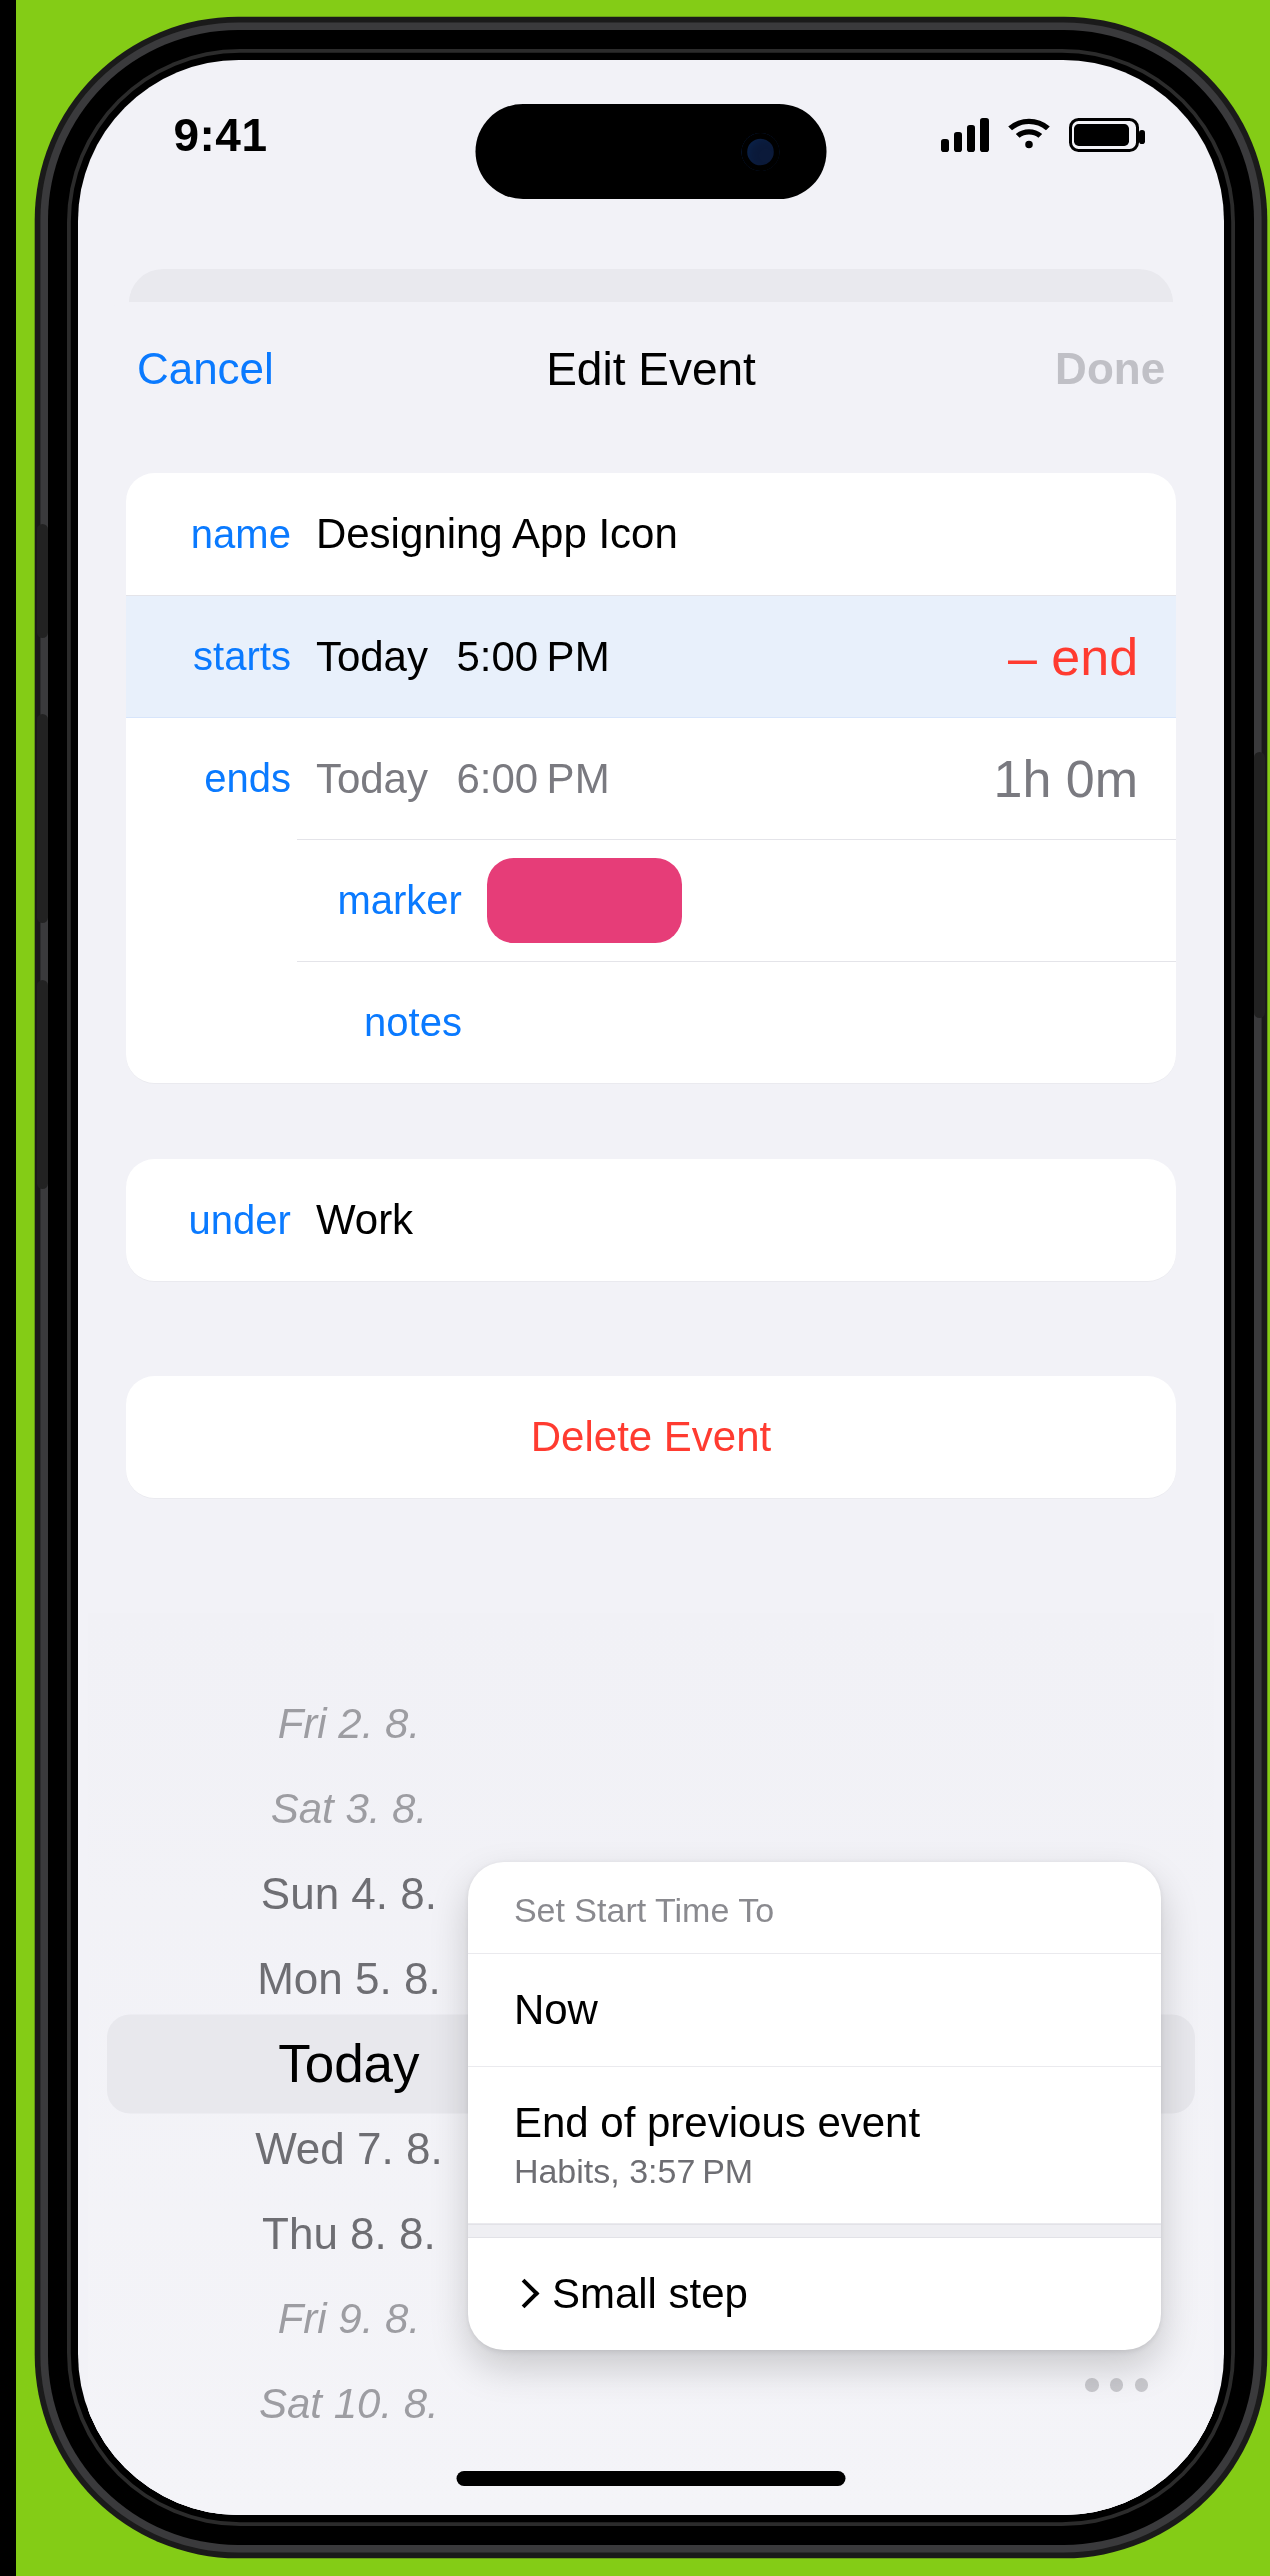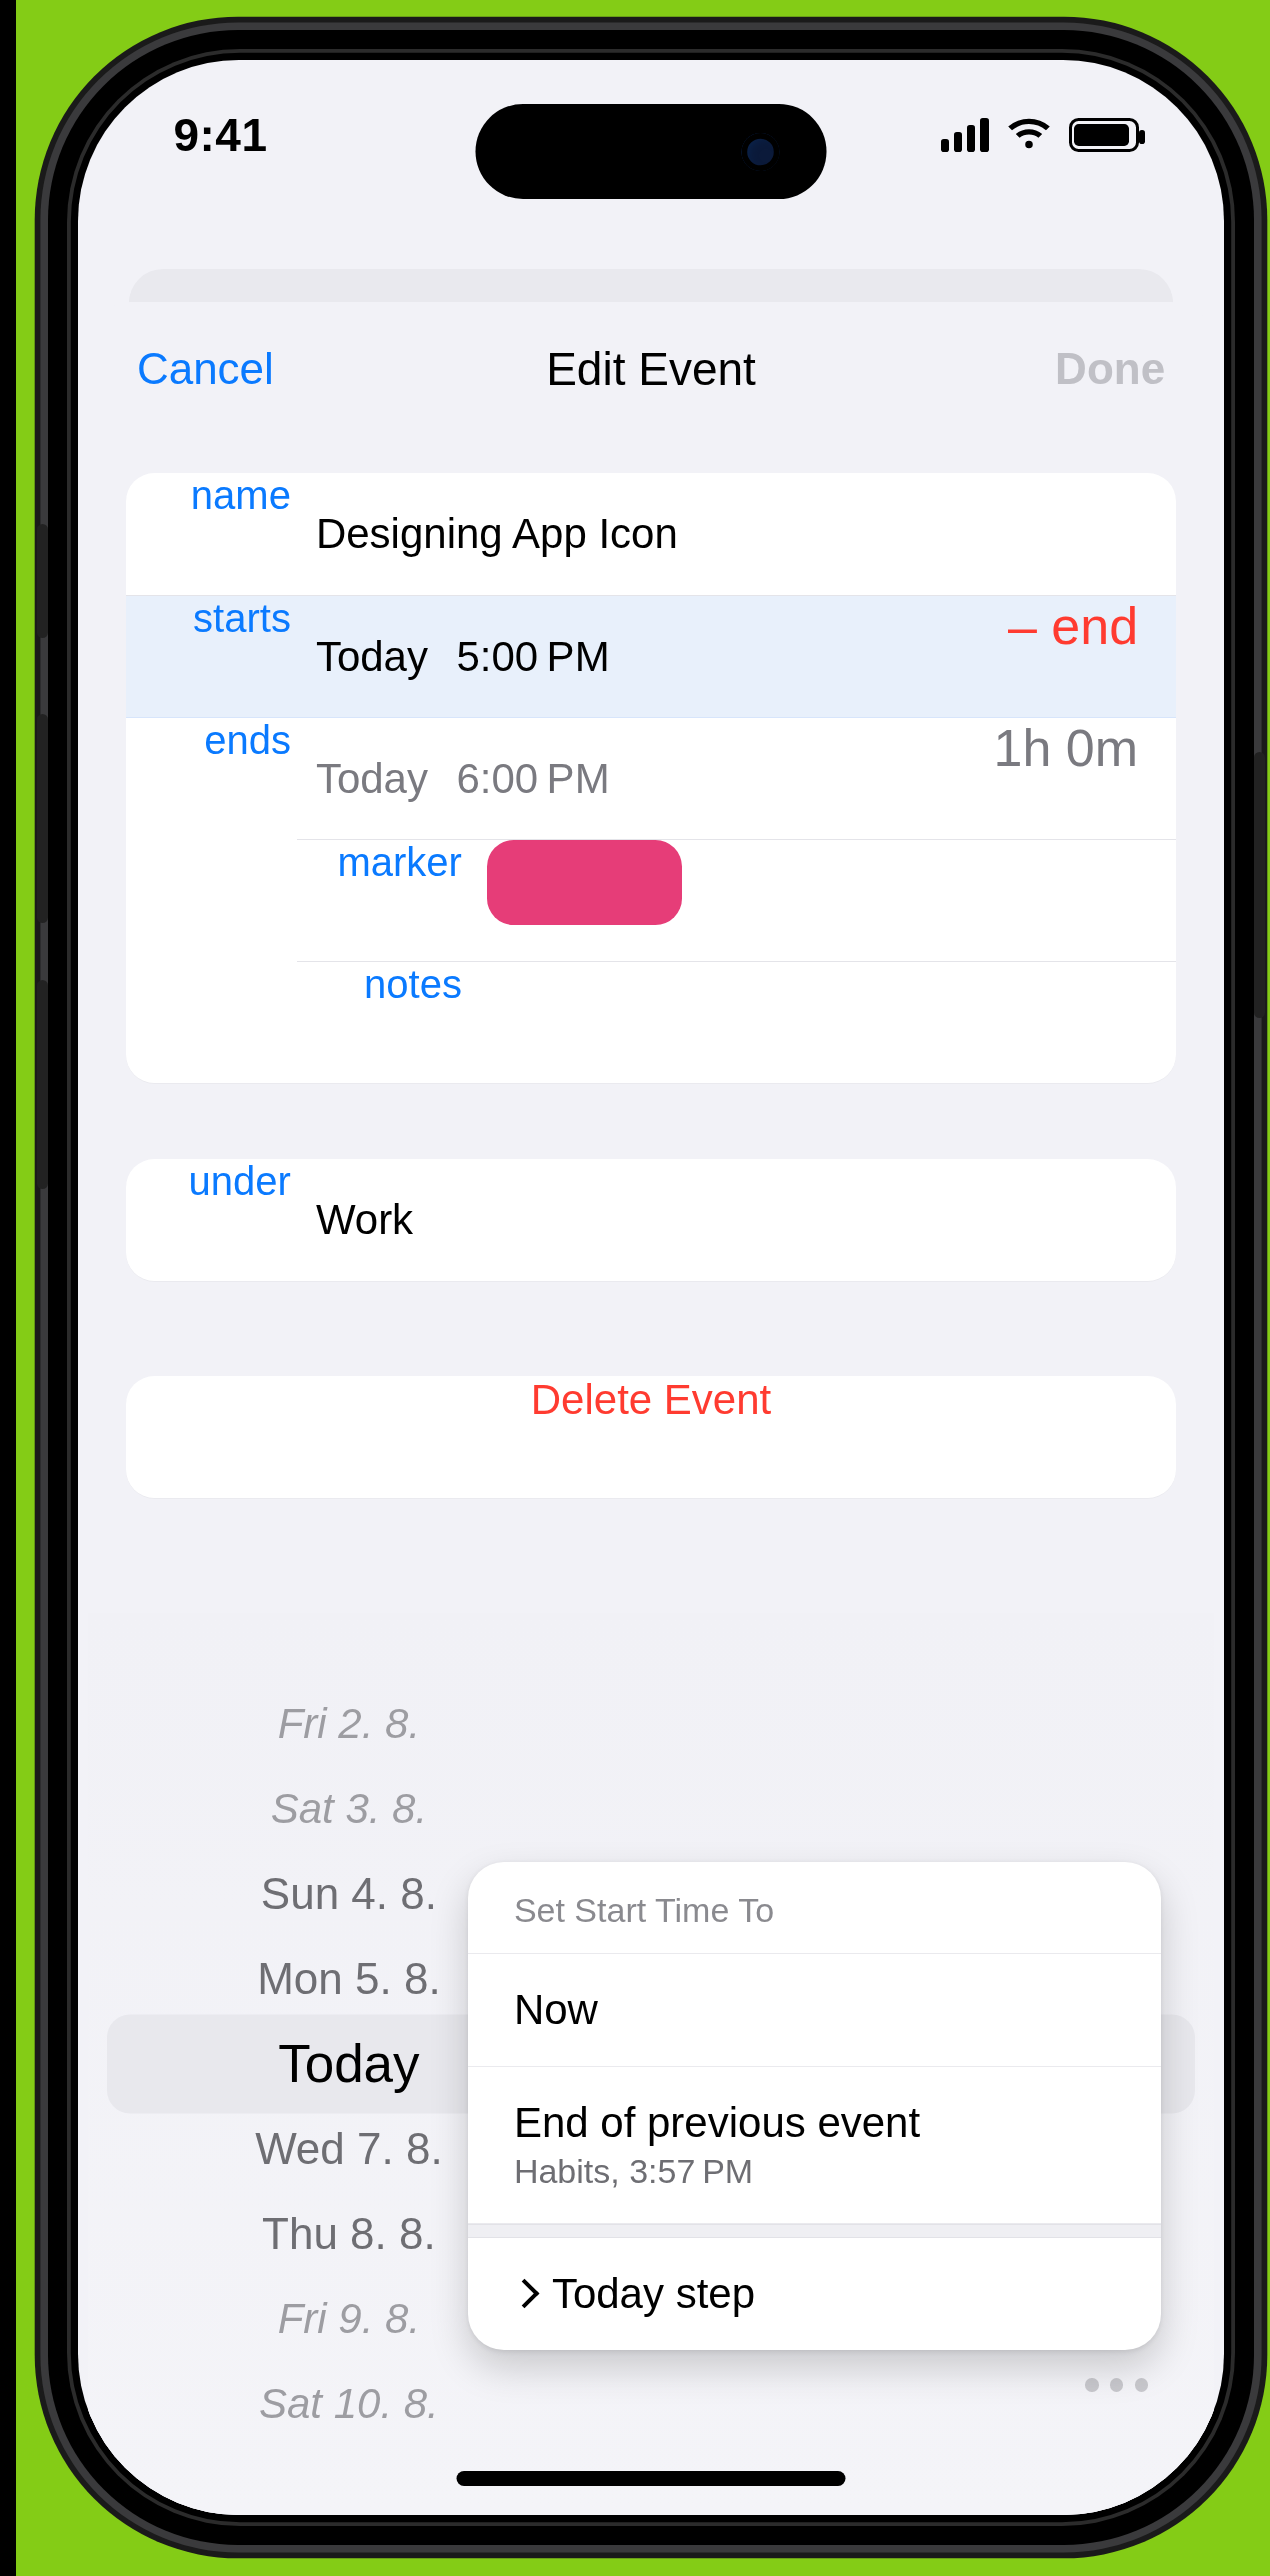--- a/index.html
+++ b/index.html
@@ -84,21 +84,21 @@
   .navrow .title { font-size:46px; font-weight:400; color:#000; }
   .navrow .cancel { position:absolute; left:49px; top:50%; transform:translateY(-50%); font-size:44px; color:#0a7aff; }
   .navrow .done   { position:absolute; right:49px; top:50%; transform:translateY(-50%); font-size:44px; font-weight:600; color:#c0c0c6; }
 
   
   .card {
     margin: 38px 38px 0 38px; background:#fff; border-radius:28.5px; overflow:hidden;
     box-shadow: 0 0.9px 0 rgba(0,0,0,0.03);
   }
   .row {
-    position:relative; min-height:122px; display:flex; 
+    position:relative; min-height:122px; display:flex; align-items:center;
     padding: 0 38px 0 0;
   }
   .row + .row { border-top:0.9px solid #e4e4e9; margin-left:171px; }
   .row .label {
     width:190px; min-width:190px; text-align:right; padding-right:25px;
     font-size:40px; color:#0a7aff;
   }
   .row .value { font-size:42px; color:#000; display:flex; align-items:center; gap:28.5px; }
   .row .value.dim { color:#7a7a80; }
   .row .trail { margin-left:auto; font-size:52px; color:#7a7a80; }
@@ -327,21 +327,21 @@
             <div class="popover">
               <div class="header">Set Start Time To</div>
               <div class="item">Now</div>
               <div class="item">
                 <div>End of previous event</div>
                 <div class="sub">Habits, 3:57 PM</div>
               </div>
               <div class="sep-thick"></div>
               <div class="item change">
                 <span class="chev"></span>
-                <span>Today step</span>
+                <span>Small step</span>
               </div>
             </div>
           </div>
 
         </div>
 
         <div class="home-ind"></div>
 
       </div>
     </div>

